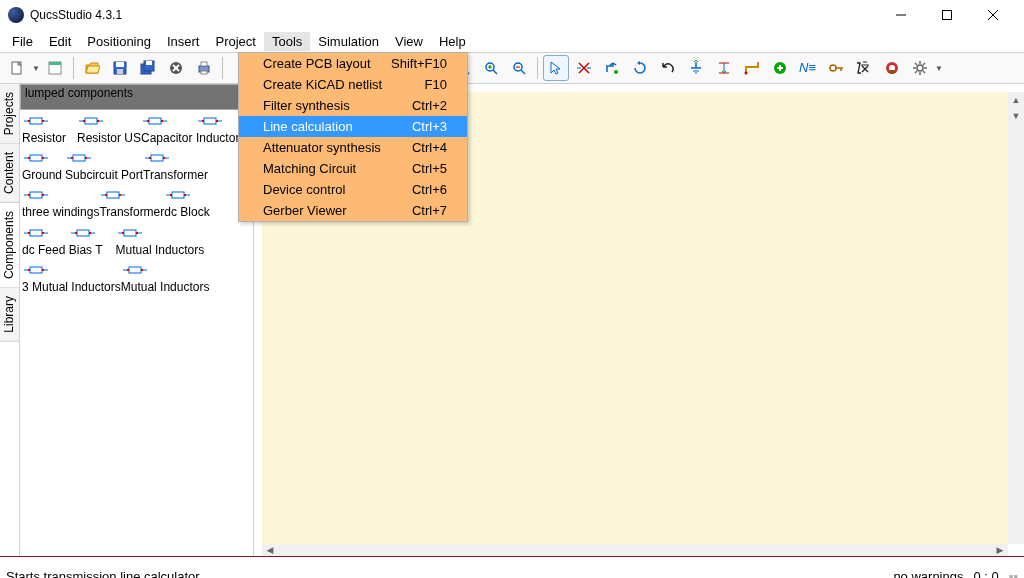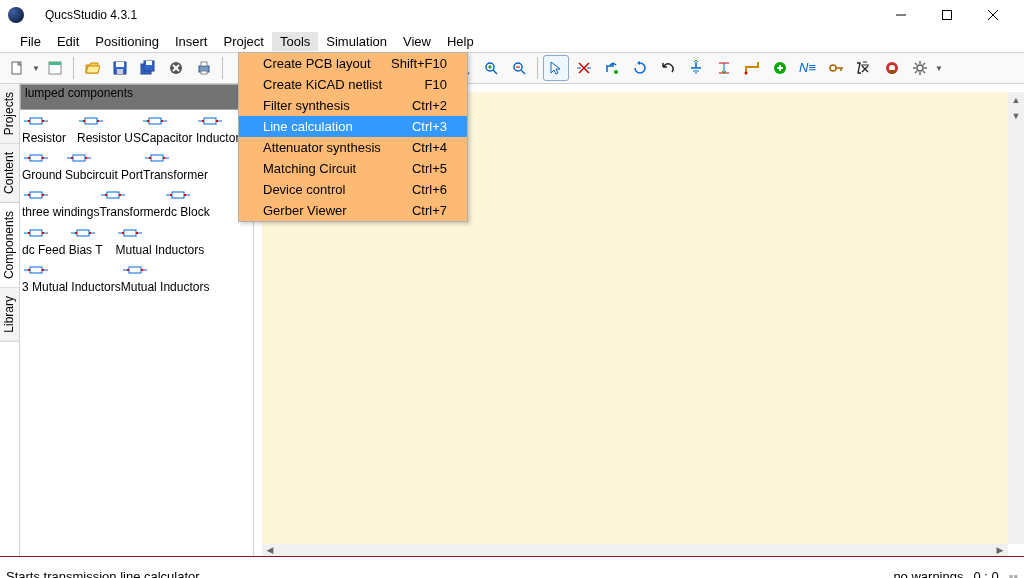--- a/index.html
+++ b/index.html
@@ -1,24 +1,24 @@
 <!DOCTYPE html>
 <html><head>
 <meta charset="utf-8">
 <style>
 *{margin:0;padding:0;box-sizing:border-box;font-family:"Segoe UI",Arial,sans-serif;font-size:13px;color:#000}
 html,body{width:1024px;height:578px;overflow:hidden;background:#fff}
 .titlebar{height:30px;display:flex;align-items:center;padding:0 8px;justify-content:space-between}
-.titlebar .left{display:flex;align-items:center;gap:21px}
+.titlebar .left{display:flex;align-items:center;gap:6px}
 .logo{width:16px;height:16px;border-radius:50%;background:radial-gradient(circle at 30% 30%,#4060a0,#001030)}
 .title{font-size:12px}
 .winbtns{display:flex;gap:0}
 .winbtn{width:46px;height:30px;display:flex;align-items:center;justify-content:center}
 .winbtn svg{stroke:#000;fill:none;stroke-width:1}
-.menubar{height:22px;display:flex;align-items:center;padding:0 12px;gap:0}
+.menubar{height:22px;display:flex;align-items:center;padding:0 4px;gap:0}
 .menuitem{padding:2px 8px}
 .menuitem.open{background:#e5e5e5}
 .toolbar{height:32px;border-top:1px solid #d0d0d0;border-bottom:1px solid #d0d0d0;display:flex;align-items:center;padding:2px 4px;gap:2px;background:#f9f9f9}
 .tbtn{width:26px;height:26px;display:flex;align-items:center;justify-content:center;border:1px solid transparent;border-radius:3px}
 .sep{width:1px;height:22px;background:#c0c0c0;margin:0 3px}
 .dd{width:8px;display:flex;align-items:center;justify-content:center;color:#555;font-size:8px}
 .workspace{display:flex;height:calc(100% - 30px - 22px - 32px - 22px)}
 .tabs-col{width:20px;display:flex;flex-direction:column;border-right:1px solid #d0d0d0}
 .vtab{writing-mode:vertical-rl;transform:rotate(180deg);padding:8px 2px;font-size:12px;text-align:center;border-top:1px solid #d0d0d0;background:#f4f4f4;cursor:default}
 .vtab.active{background:#fff}

